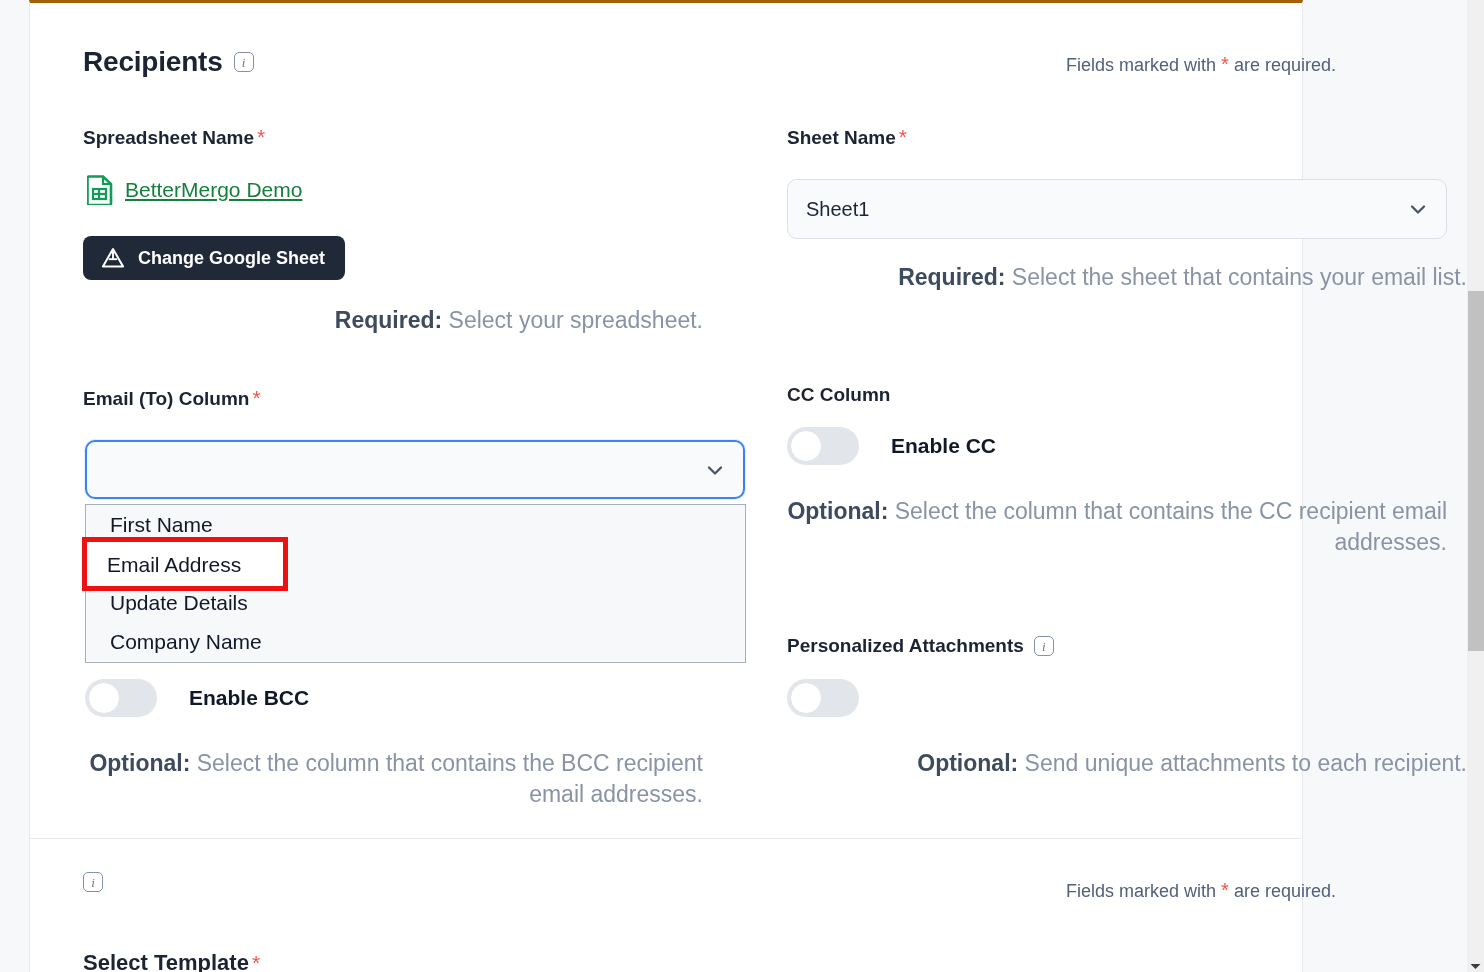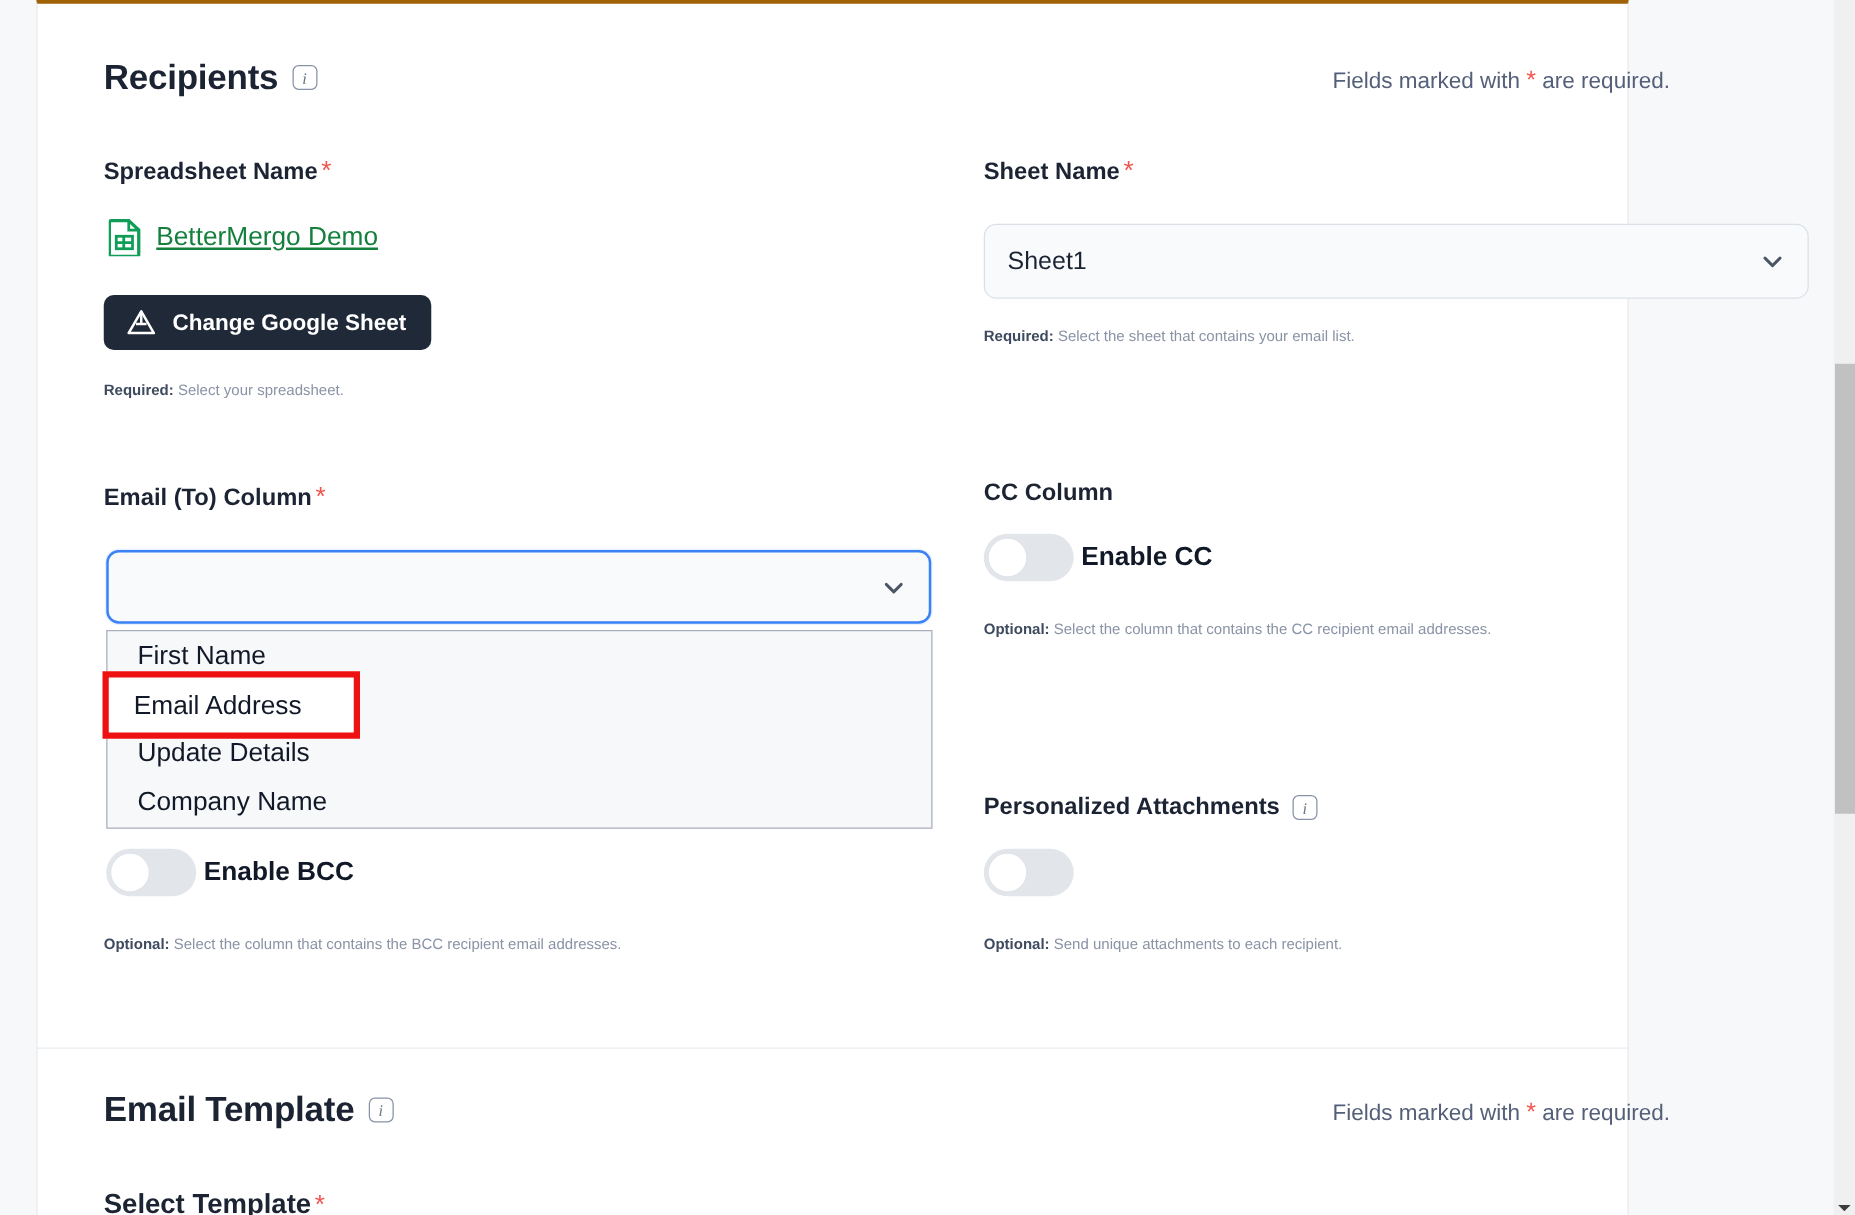--- a/index.html
+++ b/index.html
@@ -93,23 +93,24 @@
   .field-label .star {
     color: #f0544c;
     font-weight: normal;
     font-size: 21px;
     margin-left: 3px;
   }
 
   
   .helper {
     position: absolute;
-    font-size: 12px;
+    font-size: 23px;
     color: #8a93a5;
     line-height: 1.33;
+    text-align: right;
   }
   .helper b { color: #3e4a5e; font-weight: bold; }
 
   
   .sheet-link-row {
     position: absolute;
     display: flex;
     align-items: center;
     gap: 12px;
   }
@@ -197,21 +198,21 @@
     color: #111827;
     white-space: nowrap;
     line-height: 1;
   }
 
   
   .toggle-row {
     position: absolute;
     display: flex;
     align-items: center;
-    gap: 6px;
+    gap: 32px;
   }
   .toggle {
     width: 72px;
     height: 38px;
     border-radius: 19px;
     background: #e2e5ea;
     position: relative;
     flex: none;
     cursor: pointer;
   }
@@ -381,21 +382,20 @@
       <div class="helper" style="left:757px; top:745px; width:680px;">
         <b>Optional:</b><span> Send unique attachments to each recipient.</span>
       </div>
 
       <div class="section-divider"></div>
     </div>
 
     <div class="section">
 
       <div class="section-head" style="left:53px; top:869px;">
-        <span class="section-title">Email Template</span>
         <span class="info-icon">i</span>
       </div>
 
       <div class="required-note" style="left:1036px; top:876px;">
         <span>Fields marked with</span>
         <span class="req-star">*</span>
         <span>are required.</span>
       </div>
 
       <div class="field-label" style="left:53px; top:947px; font-size:22px;">

